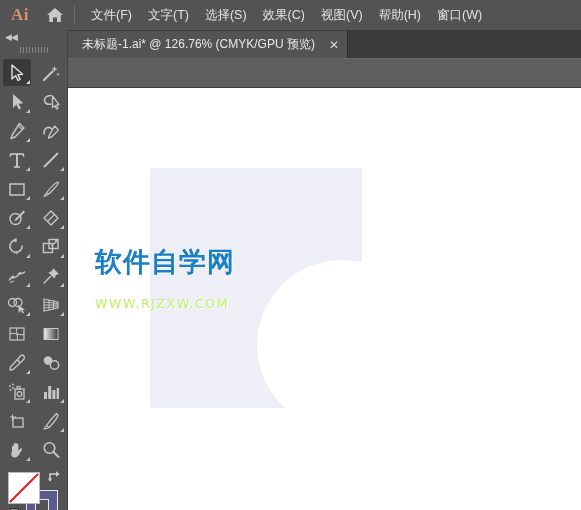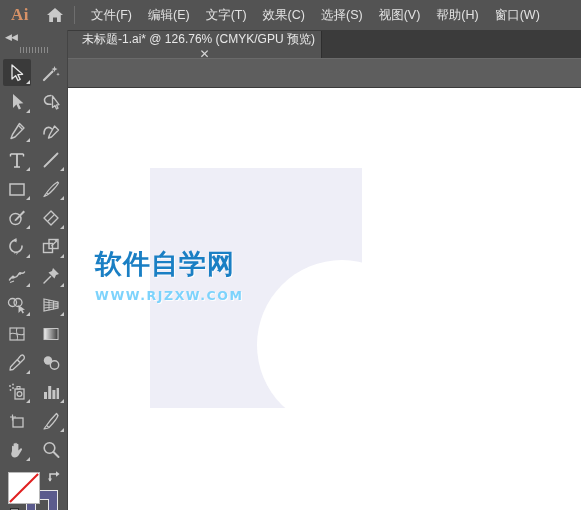--- a/index.html
+++ b/index.html
@@ -74,21 +74,20 @@
     align-items: flex-end;
   }
   .doc-tab {
     height: 27px;
     background: #535353;
     display: flex;
     align-items: center;
     padding: 0 6px 0 14px;
     border-right: 1px solid #2e2e2e;
     box-sizing: border-box;
-    flex-direction: column;
   }
   .doc-tab-label {
     color: #e8e8e8;
     font-size: 12px;
     white-space: nowrap;
   }
   .tab-close {
     color: #d8d8d8;
     font-size: 12px;
     margin-left: 14px;
@@ -252,52 +251,51 @@
     z-index: 20;
     user-select: none;
     pointer-events: none;
   }
   .wm-cn {
     font-size: 27px;
     font-weight: bold;
     color: #1a7fc4;
     letter-spacing: 1px;
     line-height: 1.05;
-    font-family: Liberation Serif, serif;
+    font-family: Liberation Mono, monospace;
     text-shadow: 1px 1px 0 rgba(255,255,255,0.85);
   }
   .wm-url {
     font-size: 12.5px;
-    font-weight: bold;
-    color: #7dd3fc;
+    font-weight: normal;
+    color: #bef264;
     letter-spacing: 1.6px;
-    margin-top: 10px;
+    margin-top: 18px;
     font-family: "DejaVu Sans", "Liberation Sans", sans-serif;
     text-shadow: 1px 1px 0 rgba(255,255,255,0.85);
   }
 </style>
 </head>
 <body>
 
 <div id="app">
 
   <div class="menubar">
     <div class="ai-logo">Ai</div>
     <div class="home-btn">
       <svg width="18" height="16" viewBox="0 0 18 16">
         <path d="M9 1 L1 8 L3.2 8 L3.2 15 L7 15 L7 10.5 L11 10.5 L11 15 L14.8 15 L14.8 8 L17 8 Z" fill="#c9c9c9"></path>
       </svg>
     </div>
     <div class="menu-divider"></div>
     <div class="menu-items">
       <div class="menu-item">文件(F)</div>
-      <div class="menu-item">编辑(E)</div>
       <div class="menu-item">文字(T)</div>
+      <div class="menu-item">选择(S)</div>
       <div class="menu-item">效果(C)</div>
-      <div class="menu-item">选择(S)</div>
       <div class="menu-item">视图(V)</div>
       <div class="menu-item">帮助(H)</div>
       <div class="menu-item">窗口(W)</div>
     </div>
   </div>
 
   <div class="tabbar">
     <div class="doc-tab">
       <span class="doc-tab-label">未标题-1.ai* @ 126.76% (CMYK/GPU 预览)</span>
       <span class="tab-close">✕</span>

